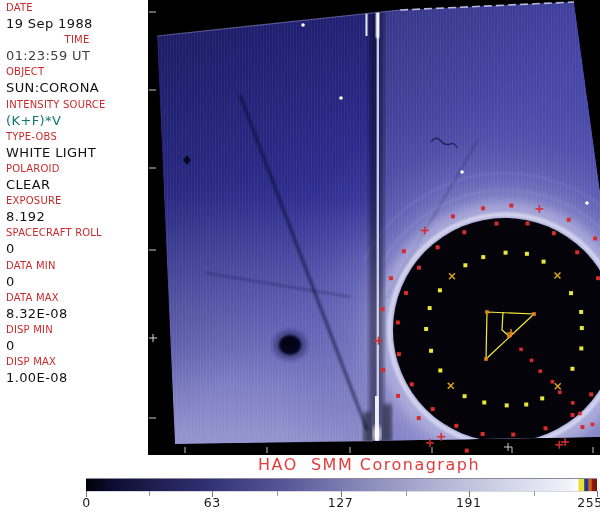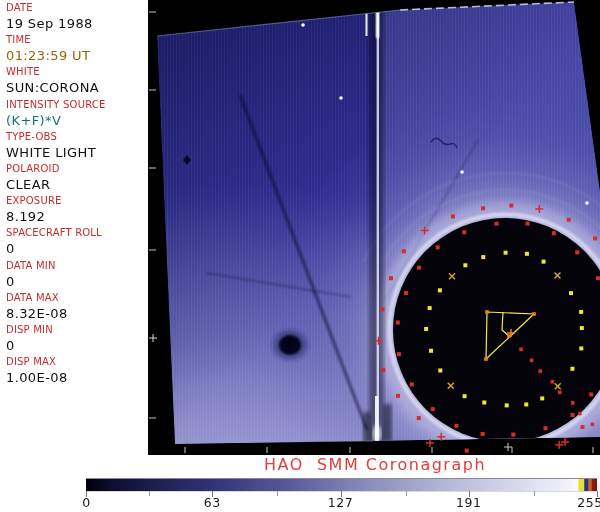--- a/index.html
+++ b/index.html
@@ -9,21 +9,21 @@
   .sidebar{position:absolute;left:0;top:0;width:148px;height:455px;background:#ffffff;
            padding:2px 0 0 6px;box-sizing:border-box;}
   .field{height:32.2px;overflow:visible;}
   .flabel{font-size:10px;line-height:12px;letter-spacing:0.2px;white-space:nowrap;}
   .fvalue{font-size:13px;line-height:15px;margin-top:2px;letter-spacing:0.4px;color:#121212;white-space:nowrap;}
   
   .image-area{position:absolute;left:148px;top:0;width:452px;height:455px;background:#000;}
   .image-area svg{display:block;}
   
   .footer{position:absolute;left:0;top:455px;width:600px;height:57px;background:#ffffff;}
-  .title{position:absolute;left:150px;top:1px;width:450px;text-align:center;
+  .title{position:absolute;left:144px;top:1px;width:450px;text-align:center;
          font-size:16px;line-height:18px;letter-spacing:1.5px;white-space:pre;}
   .cb-area{position:absolute;left:86px;top:23px;width:511px;height:33px;}
   .colorbar{position:absolute;left:0;top:0;width:511px;height:12px;
             border-top:1px solid #8a8a98;border-bottom:1px solid #d8d8e0;}
   .tick{position:absolute;width:1px;background:#777;}
   .tick.major{top:13px;height:6px;}
   .tick.minor{top:13px;height:5px;background:#999;}
   .cb-label{position:absolute;top:17px;font-size:12.5px;letter-spacing:0.5px;color:#1a1a1a;
             transform:translateX(-50%);white-space:nowrap;}
 </style>
@@ -31,25 +31,25 @@
 <body>
 
 <div id="app">
 
   <div class="sidebar">
     <div class="field">
       <div class="flabel" style="color: rgb(201, 42, 42);">DATE</div>
       <div class="fvalue" style="color: rgb(18, 18, 18);">19 Sep 1988</div>
     </div>
     <div class="field">
-      <div class="flabel" style="color: rgb(201, 42, 42);">TIME</div>
-      <div class="fvalue" style="color: #a16207;">01:23:59 UT</div>
-    </div>
-    <div class="field">
-      <div class="flabel" style="color: rgb(201, 42, 42);">WHITE</div>
+      <div class="flabel" style="color: rgb(201, 42, 42); text-align: center;">TIME</div>
+      <div class="fvalue" style="color: #404040;">01:23:59 UT</div>
+    </div>
+    <div class="field">
+      <div class="flabel" style="color: rgb(201, 42, 42);">OBJECT</div>
       <div class="fvalue" style="color: rgb(18, 18, 18);">SUN:CORONA</div>
     </div>
     <div class="field">
       <div class="flabel" style="color: rgb(201, 42, 42);">INTENSITY SOURCE</div>
       <div class="fvalue" style="color: #0f766e;">(K+F)*V</div>
     </div>
     <div class="field">
       <div class="flabel" style="color: rgb(201, 42, 42);">TYPE-OBS</div>
       <div class="fvalue" style="color: rgb(18, 18, 18);">WHITE LIGHT</div>
     </div>

